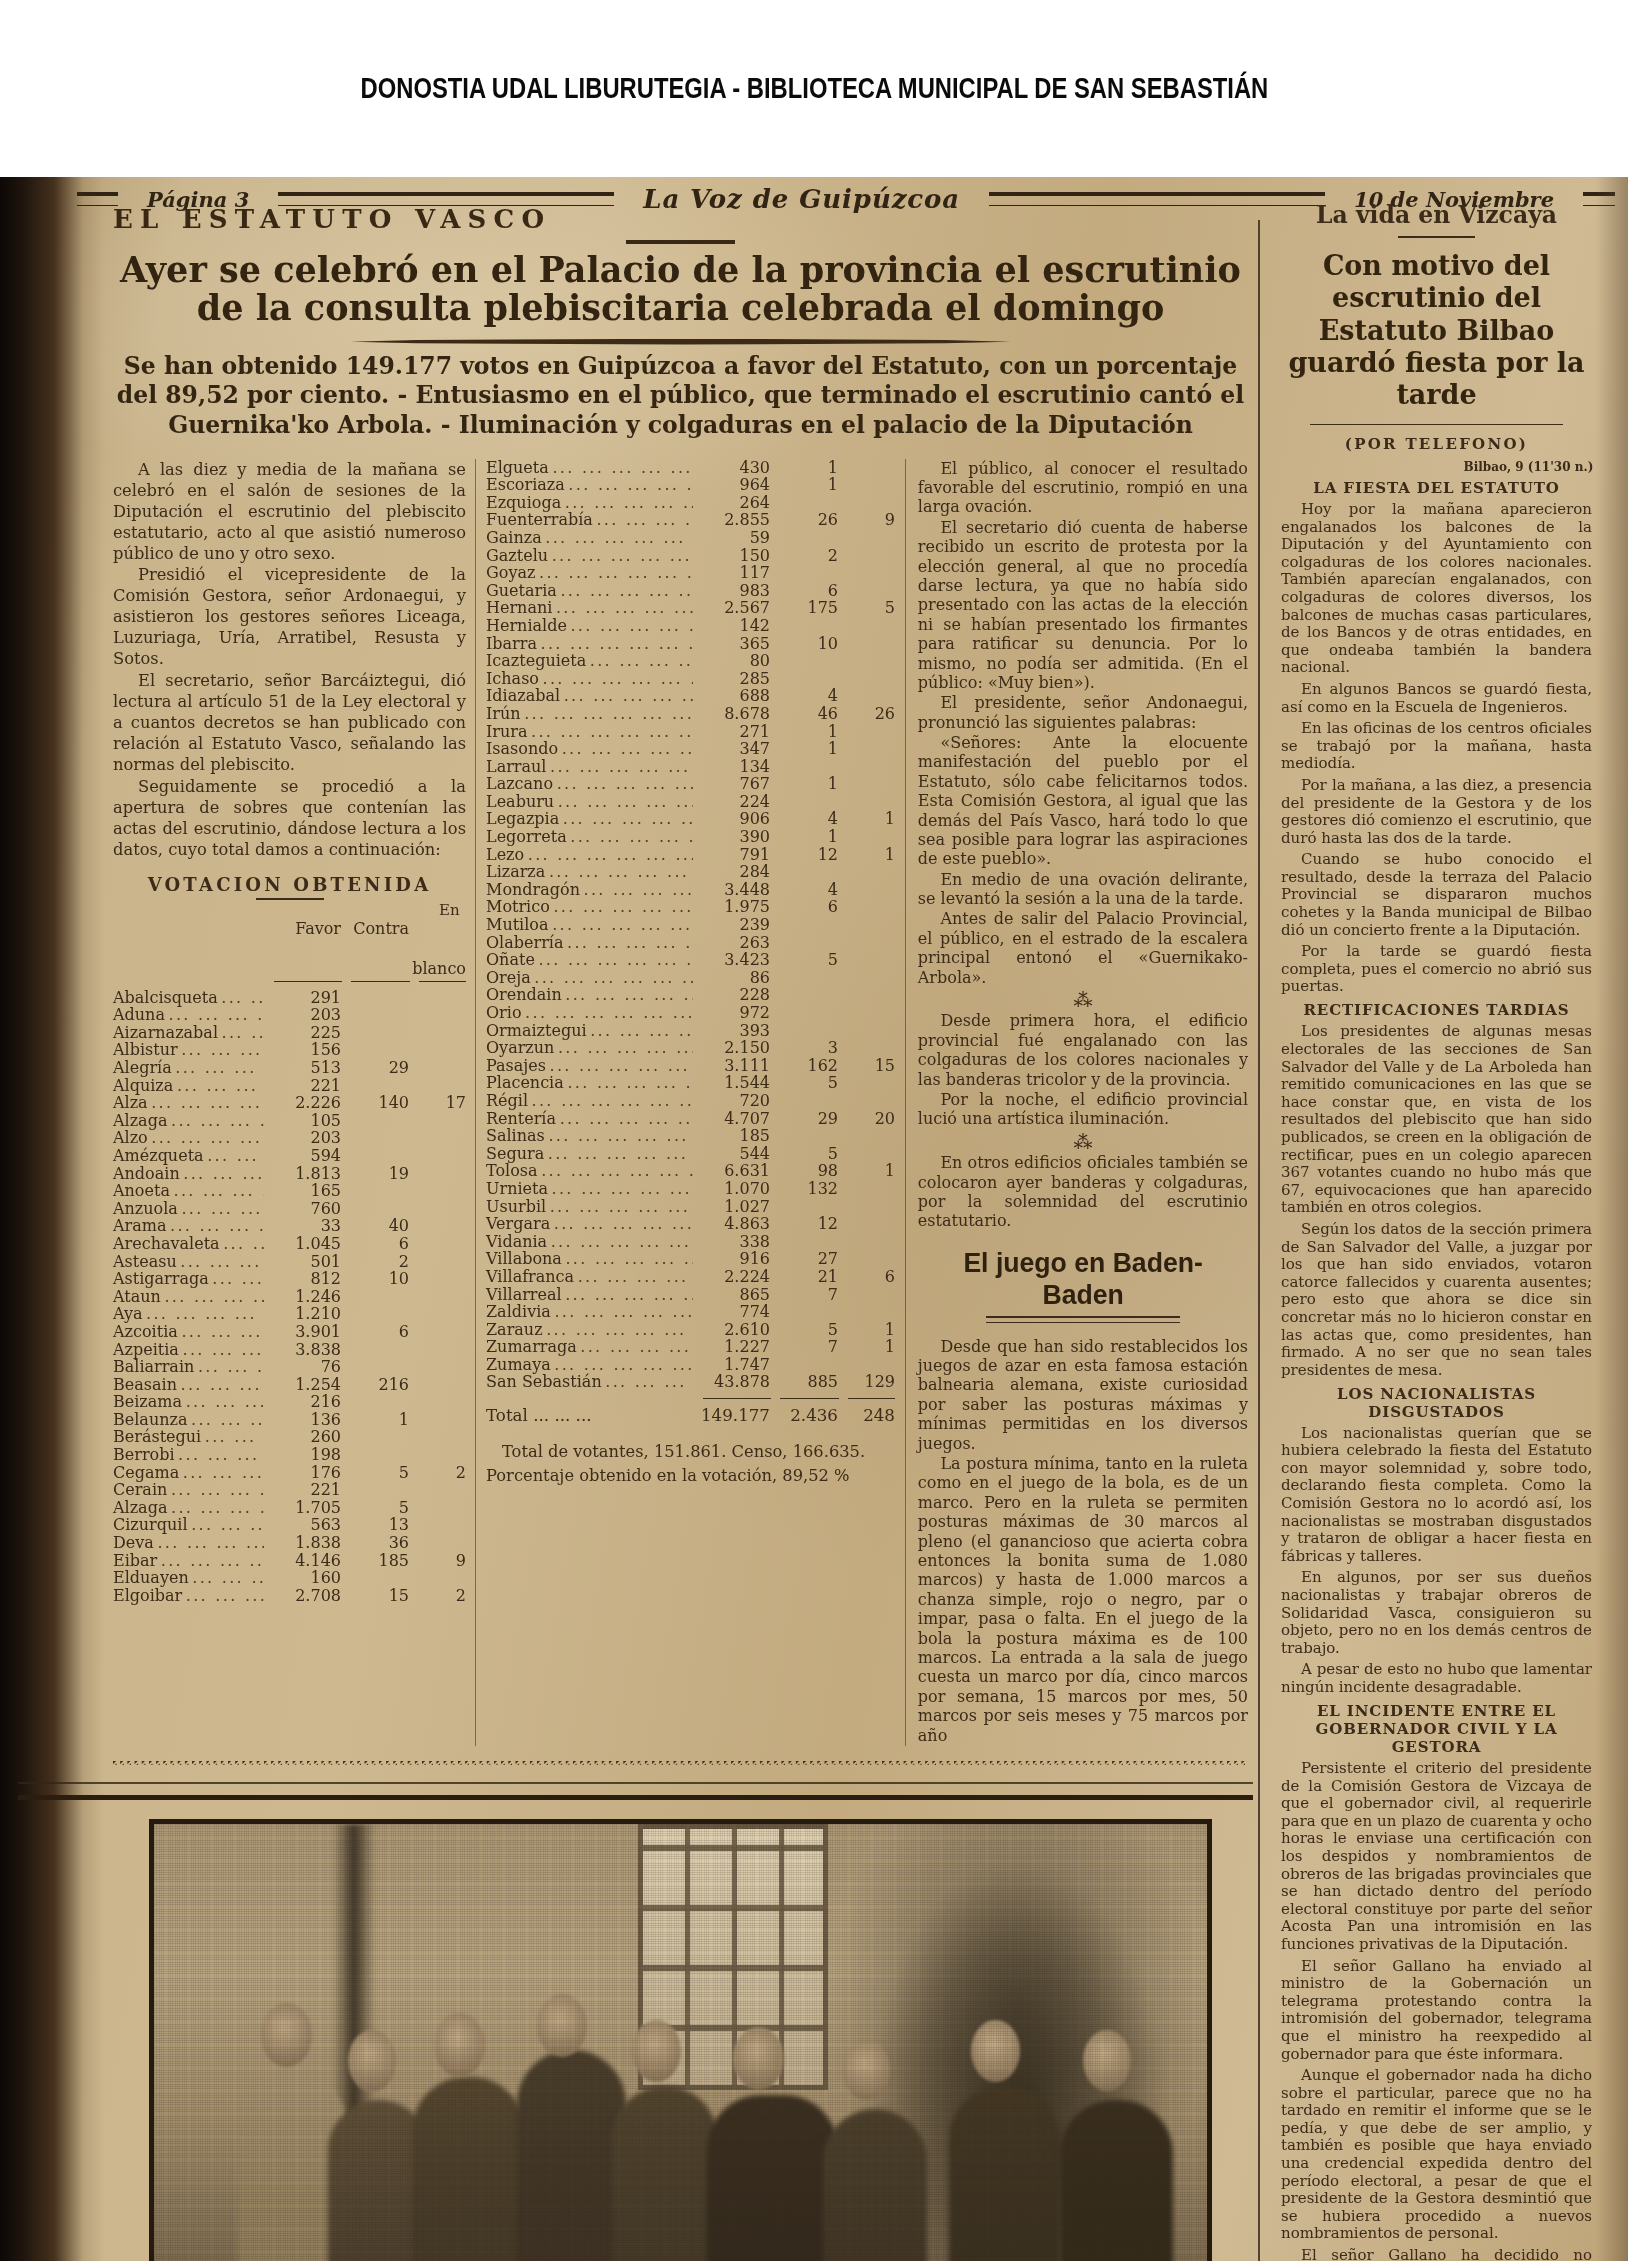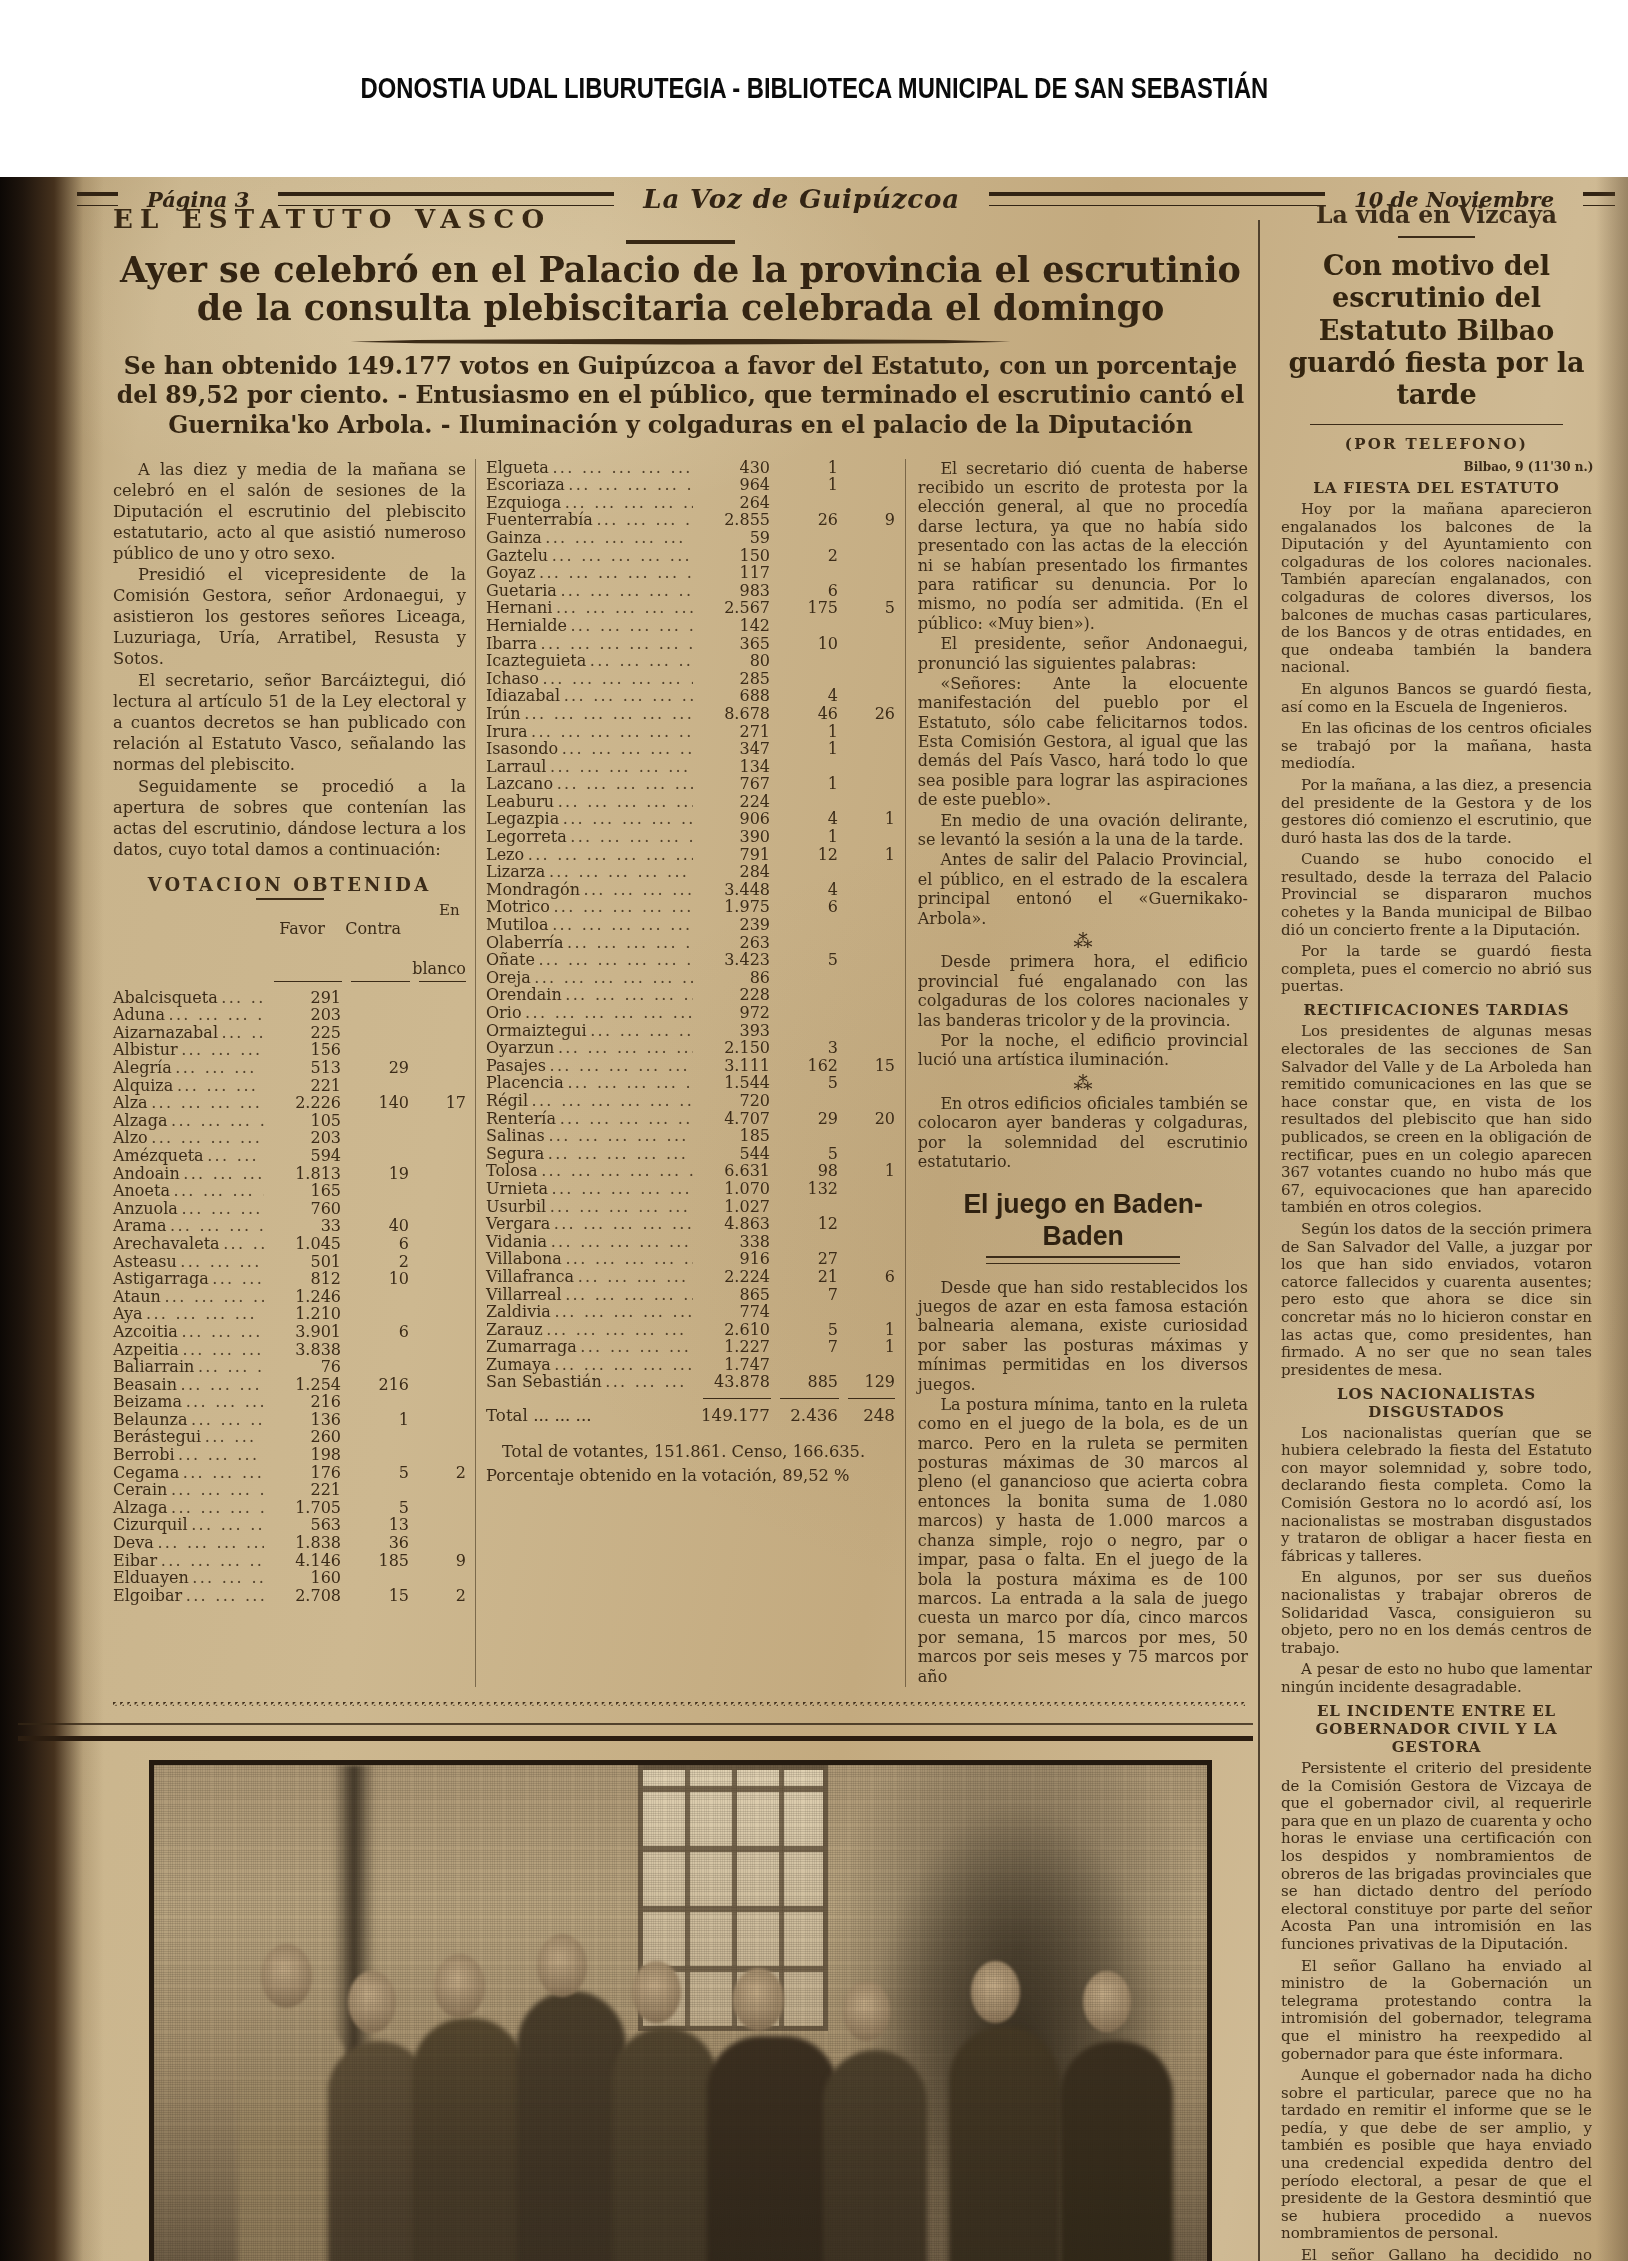--- a/index.html
+++ b/index.html
@@ -48,21 +48,21 @@
   .col3{width:344px;padding-left:11.8px;border-left:1.4px solid rgba(59,43,24,.55);}
 
   .para{font-size:16.3px;line-height:21px;text-align:justify;text-indent:25px;margin:0 0 0.9px;}
   .para3{font-size:16px;line-height:19.4px;text-align:justify;text-indent:22.6px;margin:0 0 0.9px;}
   .asterism{text-align:center;font-size:19px;line-height:23.5px;color:#3b2b18;}
 
   
   .vt-title{text-align:center;font-weight:700;font-size:18px;letter-spacing:3.2px;margin:13.6px 0 1.8px;}
   .vt-midrule{width:68px;height:2.3px;background:#3b2b18;margin:2.7px auto 0.9px;}
   .vt-en{text-align:right;font-size:15px;padding-right:6.3px;margin-top:0.9px;}
-  .vt-head{display:flex;font-size:16px;gap:8px;}
+  .vt-head{display:flex;font-size:16px;}
   .vt-head .sp{flex:1 1 auto;}
   .vh{flex:0 0 auto;text-align:right;}
   .vh-favor{width:77px;} .vh-contra{width:68px;} .vh-blanco{width:57px;margin-top:40px;}
   .vt-hr{display:flex;margin:3.6px 0 6.3px;}
   .vt-hr .sp{flex:1 1 auto;}
   .vt-hr span.r{flex:0 0 auto;border-top:1.8px solid #3b2b18;height:0;}
   .r-f{width:68px;margin-left:9px;} .r-c{width:59px;margin-left:9px;} .r-b{width:47px;margin-left:9px;}
 
   .vote-row{display:flex;align-items:baseline;font-size:16px;line-height:17.6px;white-space:nowrap;}
   .vote-row .town{flex:0 0 auto;}
@@ -818,20 +818,21 @@
           <span class="num favor">149.177</span>
           <span class="num contra">2.436</span>
           <span class="num blanco">248</span>
         </div>
         <div class="vt-note">Total de votantes, 151.861. Censo, 166.635.</div>
         <div class="vt-note2">Porcentaje obtenido en la votación, 89,52 %</div>
       </div>
 
       <div class="col col3">
         <div>
+            <p class="para3">El público, al conocer el resultado favorable del escrutinio, rompió en una larga ovación.</p>
             <p class="para3">El secretario dió cuenta de haberse recibido un escrito de protesta por la elección general, al que no procedía darse lectura, ya que no había sido presentado con las actas de la elección ni se habían presentado los firmantes para ratificar su denuncia. Por lo mismo, no podía ser admitida. (En el público: «Muy bien»).</p>
             <p class="para3">El presidente, señor Andonaegui, pronunció las siguientes palabras:</p>
             <p class="para3">«Señores: Ante la elocuente manifestación del pueblo por el Estatuto, sólo cabe felicitarnos todos. Esta Comisión Gestora, al igual que las demás del País Vasco, hará todo lo que sea posible para lograr las aspiraciones de este pueblo».</p>
             <p class="para3">En medio de una ovación delirante, se levantó la sesión a la una de la tarde.</p>
             <p class="para3">Antes de salir del Palacio Provincial, el público, en el estrado de la escalera principal entonó el «Guernikako-Arbola».</p>
             <div class="asterism">⁂</div>
             <p class="para3">Desde primera hora, el edificio provincial fué engalanado con las colgaduras de los colores nacionales y las banderas tricolor y de la provincia.</p>
             <p class="para3">Por la noche, el edificio provincial lució una artística iluminación.</p>
             <div class="asterism">⁂</div>
             <p class="para3">En otros edificios oficiales también se colocaron ayer banderas y colgaduras, por la solemnidad del escrutinio estatutario.</p>

